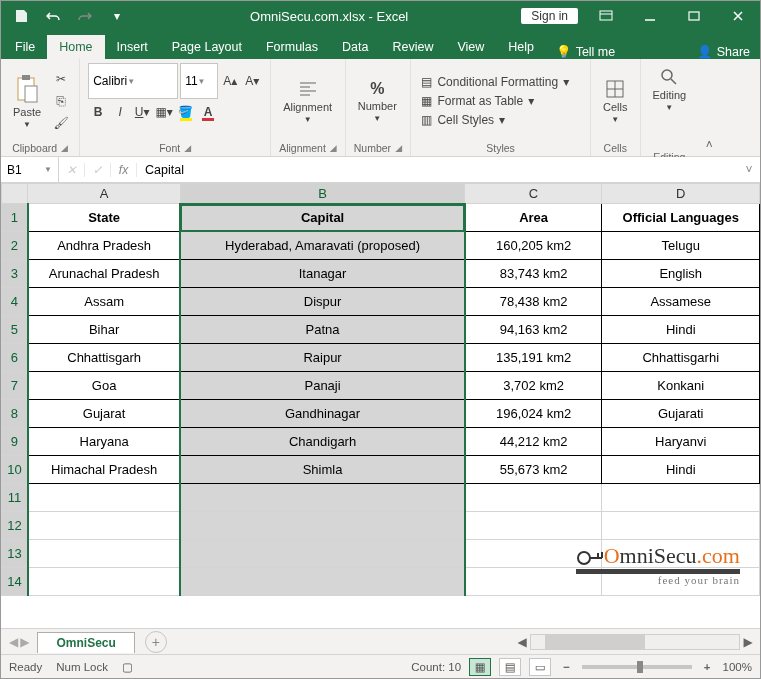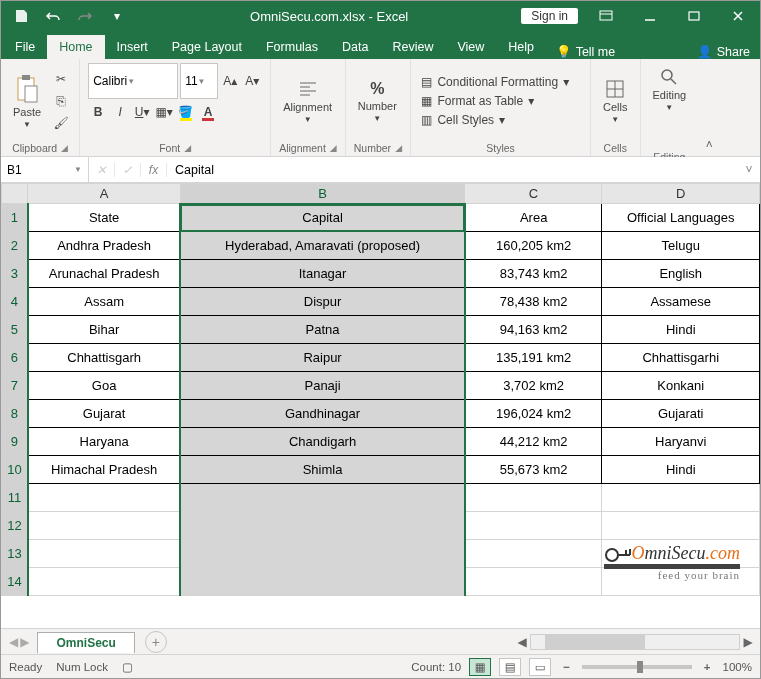--- a/index.html
+++ b/index.html
@@ -31,48 +31,48 @@
   .big-btn { display:flex; flex-direction:column; align-items:center; gap:2px; padding:4px; cursor:pointer; font-size:11px; color:#444; }
   .font-row { display:flex; gap:2px; align-items:center; }
   .font-sel { border:1px solid #c8c6c4; background:#fff; height:36px; font-size:12px; padding:0 4px; display:flex; align-items:center; gap:0; cursor:pointer; }
   .mini { width:20px; height:20px; display:flex; align-items:center; justify-content:center; border:1px solid transparent; cursor:pointer; font-size:12px; color:#444; }
   .styles-col { display:flex; flex-direction:column; gap:3px; font-size:12px; color:#444; }
   .styles-col .it { display:flex; align-items:center; gap:5px; cursor:pointer; padding:1px 2px;}
   .ribbon-toggle { width:22px; display:flex; align-items:flex-end; justify-content:center; padding-bottom:4px; cursor:pointer; color:#666;}
 
   
   .formula-row { height: 26px; border-bottom:1px solid #d4d4d4; display:flex; align-items:stretch; background:#fff;}
-  .name-box { width: 88px; border-right:1px solid #d4d4d4; display:flex; align-items:center; padding:0 6px; font-size:12px; justify-content:space-between;}
+  .name-box { width: 58px; border-right:1px solid #d4d4d4; display:flex; align-items:center; padding:0 6px; font-size:12px; justify-content:space-between;}
   .fx-area { display:flex; align-items:center; }
   .fx-btn { width:26px; display:flex; align-items:center; justify-content:center; color:#888; border-right:1px solid #e8e8e8; font-style:italic; cursor:pointer;}
   .fx-input { flex:1; padding:0 8px; display:flex; align-items:center; font-size:12.5px;}
   .fx-expand { width:22px; display:flex; align-items:center; justify-content:center; color:#888; cursor:pointer;}
 
   
   .grid-area { flex:1; position:relative; overflow:hidden; background:#fff;}
   table.sheet { border-collapse: collapse; width: 100%; }
   .sheet th, .sheet td { border: 1px solid #d4d4d4; font-size: 13px; }
   .corner { width: 26px; height: 20px; background:#e6e6e6; border:1px solid #bdbdbd;}
   .colhdr { background:#e6e6e6; text-align:center; font-weight:normal; height:20px; color:#333; }
   .colhdr.sel { background:#d2d2d2; color:#0a6332; border-bottom:2px solid #217346;}
   .rowhdr { background:#e6e6e6; text-align:center; font-weight:normal; width:26px; color:#333;}
   .rowhdr.sel { background:#d2d2d2; color:#0a6332; border-right:2px solid #217346;}
   td.cell { height: 28px; text-align:center; padding:0 6px; background:#fff;}
-  tr.hdr td.cell { font-weight:normal; border:1px solid #000;}
+  tr.hdr td.cell { font-weight:bold; border:1px solid #000;}
   tr.data td.cell { border:1px solid #000; }
   td.cell.selcol { background:#d6d6d6; }
   tr.hdr td.cell.selcol { background:#d6d6d6; }
   td.cell.active { outline:2px solid #217346; outline-offset:-2px; }
   td.empty { height:28px; }
   td.empty.selcol { background:#d6d6d6; }
   .colB-border { border-left:2px solid #217346 !important; border-right:2px solid #217346 !important; }
 
   
   .watermark { position:absolute; right:20px; top: 360px; font-family: Georgia, serif; pointer-events:none;}
-  .watermark .line1 { font-size:18px; color:#333;font-style:italic;}
+  .watermark .line1 { font-size:22px; color:#333;}
   .watermark .line1 .o { color:#e8701a;}
   .watermark .line2 { font-size:11px; color:#777; text-align:right; border-top:5px solid #404040; letter-spacing:1px;}
   .watermark svg { vertical-align:middle;}
 
   
   .sheet-tabs { height:26px; border-top:1px solid #d4d4d4; background:#f3f2f1; display:flex; align-items:center;}
   .sheet-nav { display:flex; gap:2px; padding:0 8px; color:#aaa;}
   .sheet-nav span { cursor:pointer; }
   .sheet-tab { background:#fff; border:1px solid #aeaeae; border-bottom:none; padding:3px 18px; font-size:12px; color:#217346; font-weight:bold; cursor:pointer; position:relative; top:1px;}
   .new-sheet { width:22px; height:22px; border:1px solid #c8c6c4; border-radius:50%; margin-left:10px; display:flex; align-items:center; justify-content:center; color:#888; cursor:pointer; font-size:14px;}

